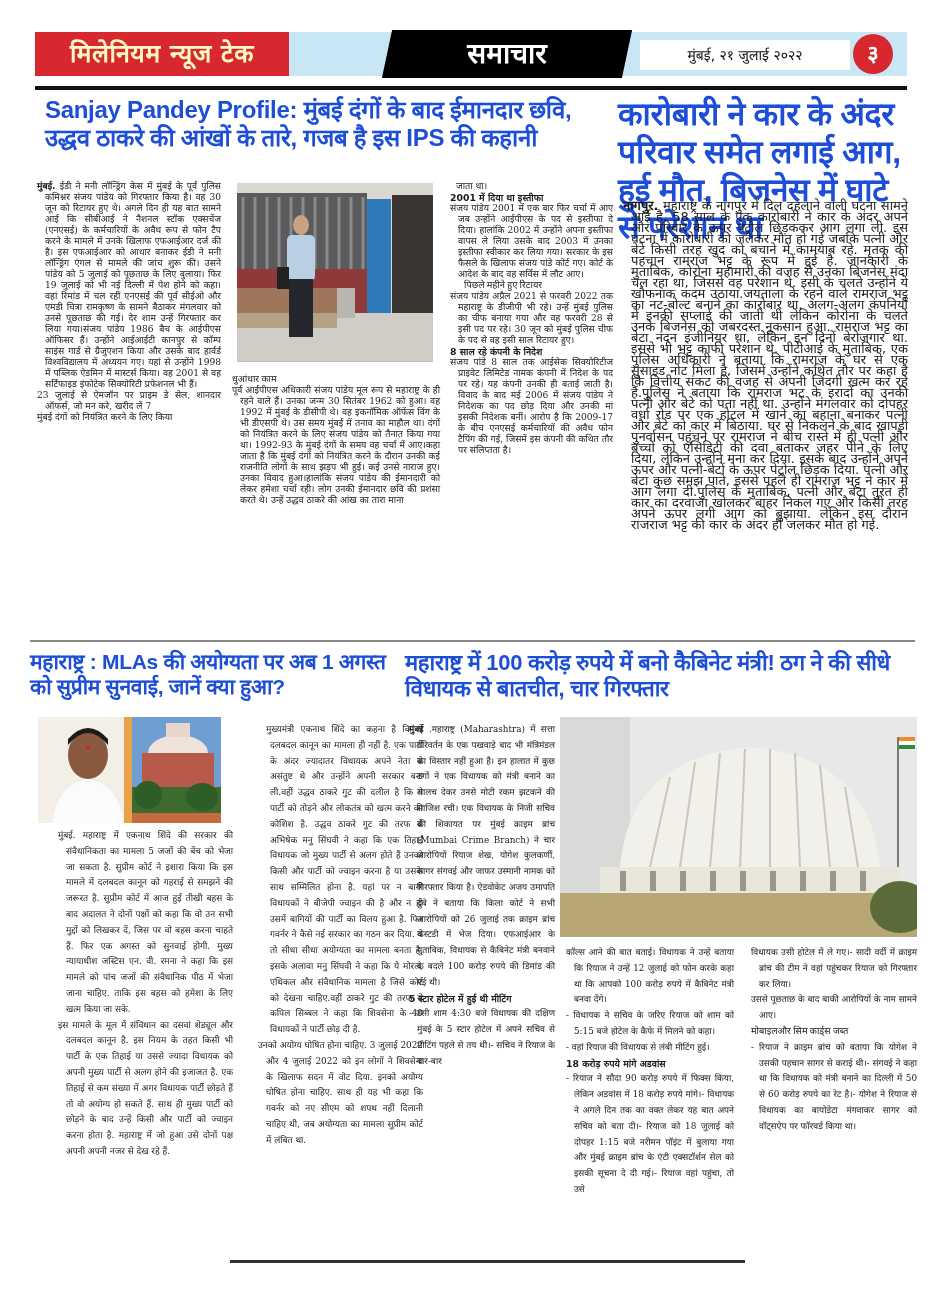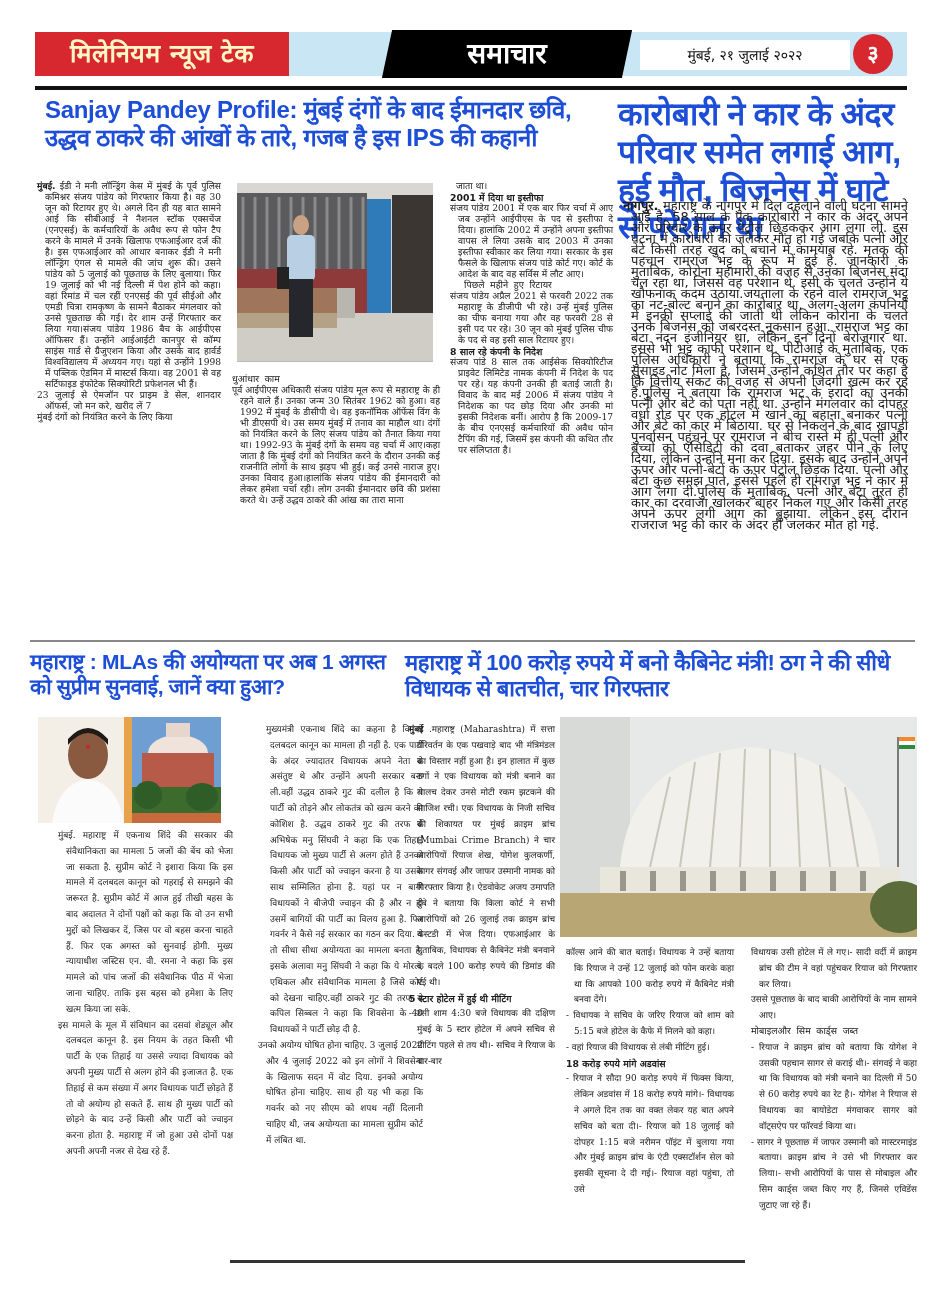--- a/index.html
+++ b/index.html
@@ -19,21 +19,21 @@
   .hl { position: absolute; font-family: "Liberation Sans", sans-serif; font-weight: bold; color: #1d4ed8; line-height: 1.18; letter-spacing: -0.3px; }
   .hl1 { left: 45px; top: 96px; width: 555px; font-size: 24px; }
   .hl2 { left: 618px; top: 96px; width: 300px; font-size: 32px; }
   .hl3 { left: 30px; top: 650px; width: 380px; font-size: 21px; }
   .hl4 { left: 405px; top: 650px; width: 505px; font-size: 22px; }
 
   
   .col { position: absolute; font-family: "DejaVu Serif", serif; font-size: 9.1px; line-height: 11px; text-align: justify; color: #1a1a1a; }
   .col p { text-indent: -8px; padding-left: 8px; }
   .col .sub { font-family: "DejaVu Sans", sans-serif; font-weight: bold; font-size: 9.3px; text-indent: 0; padding-left: 0; }
-  .col .sub-plain { font-family: Liberation Mono, monospace; font-size: 9.3px; text-indent: 0; padding-left: 0; }
+  .col .sub-plain { font-family: Liberation Serif, serif; font-size: 9.3px; text-indent: 0; padding-left: 0; }
   .col .lead { font-weight: bold; font-family: "DejaVu Sans", sans-serif; }
   .col .bullet { text-indent: -8px; padding-left: 8px; }
 
   .c1 { left: 37px; top: 181px; width: 184px; }
   .c2 { left: 232px; top: 374px; width: 208px; }
   .c3 { left: 450px; top: 181px; width: 163px; }
   .c4 { left: 623px; top: 200px; width: 285px; font-family: "DejaVu Sans", sans-serif; font-size: 13px; }
 
   .c5 { left: 34px; top: 828px; width: 175px; font-size: 8.9px; line-height: 15.8px; margin-left: 24px; }
   .c6 { left: 234px; top: 722px; width: 165px; font-size: 8.9px; line-height: 15.8px; margin-left: 24px; }
@@ -207,16 +207,15 @@
   <p class="bullet">- वहां रियाज की विधायक से लंबी मीटिंग हुई।</p>
   <p class="sub">18 करोड़ रुपये मांगे अडवांस</p>
   <p class="bullet">- रियाज ने सौदा 90 करोड़ रुपये में फिक्स किया, लेकिन अडवांस में 18 करोड़ रुपये मांगे।- विधायक ने अगले दिन तक का वक्त लेकर यह बात अपने सचिव को बता दी।- रियाज को 18 जुलाई को दोपहर 1:15 बजे नरीमन पॉइंट में बुलाया गया और मुंबई क्राइम ब्रांच के एंटी एक्सटॉर्शन सेल को इसकी सूचना दे दी गई।- रियाज वहां पहुंचा, तो उसे</p>
 </div>
 
 <div class="col c9">
   <p style="padding-left:8px">विधायक उसी होटेल में ले गए।- सादी वर्दी में क्राइम ब्रांच की टीम ने वहां पहुंचकर रियाज को गिरफ्तार कर लिया।</p>
   <p>उससे पूछताछ के बाद बाकी आरोपियों के नाम सामने आए।</p>
   <p class="sub-plain">मोबाइलऔर सिम कार्ड्स जब्त</p>
   <p class="bullet">- रियाज ने क्राइम ब्रांच को बताया कि योगेश ने उसकी पहचान सागर से कराई थी।- संगवई ने कहा था कि विधायक को मंत्री बनाने का दिल्ली में 50 से 60 करोड़ रुपये का रेट है।- योगेश ने रियाज से विधायक का बायोडेटा मंगवाकर सागर को वॉट्सऐप पर फॉरवर्ड किया था।</p>
-  <p class="bullet">- सागर ने पूछताछ में जाफर उस्मानी को मास्टरमाइंड बताया। क्राइम ब्रांच ने उसे भी गिरफ्तार कर लिया।- सभी आरोपियों के पास से मोबाइल और सिम कार्ड्स जब्त किए गए हैं, जिनसे एविडेंस जुटाए जा रहे हैं।</p>
 </div>
 
 <div class="dv-bottom"></div>
 
 </body></html>

